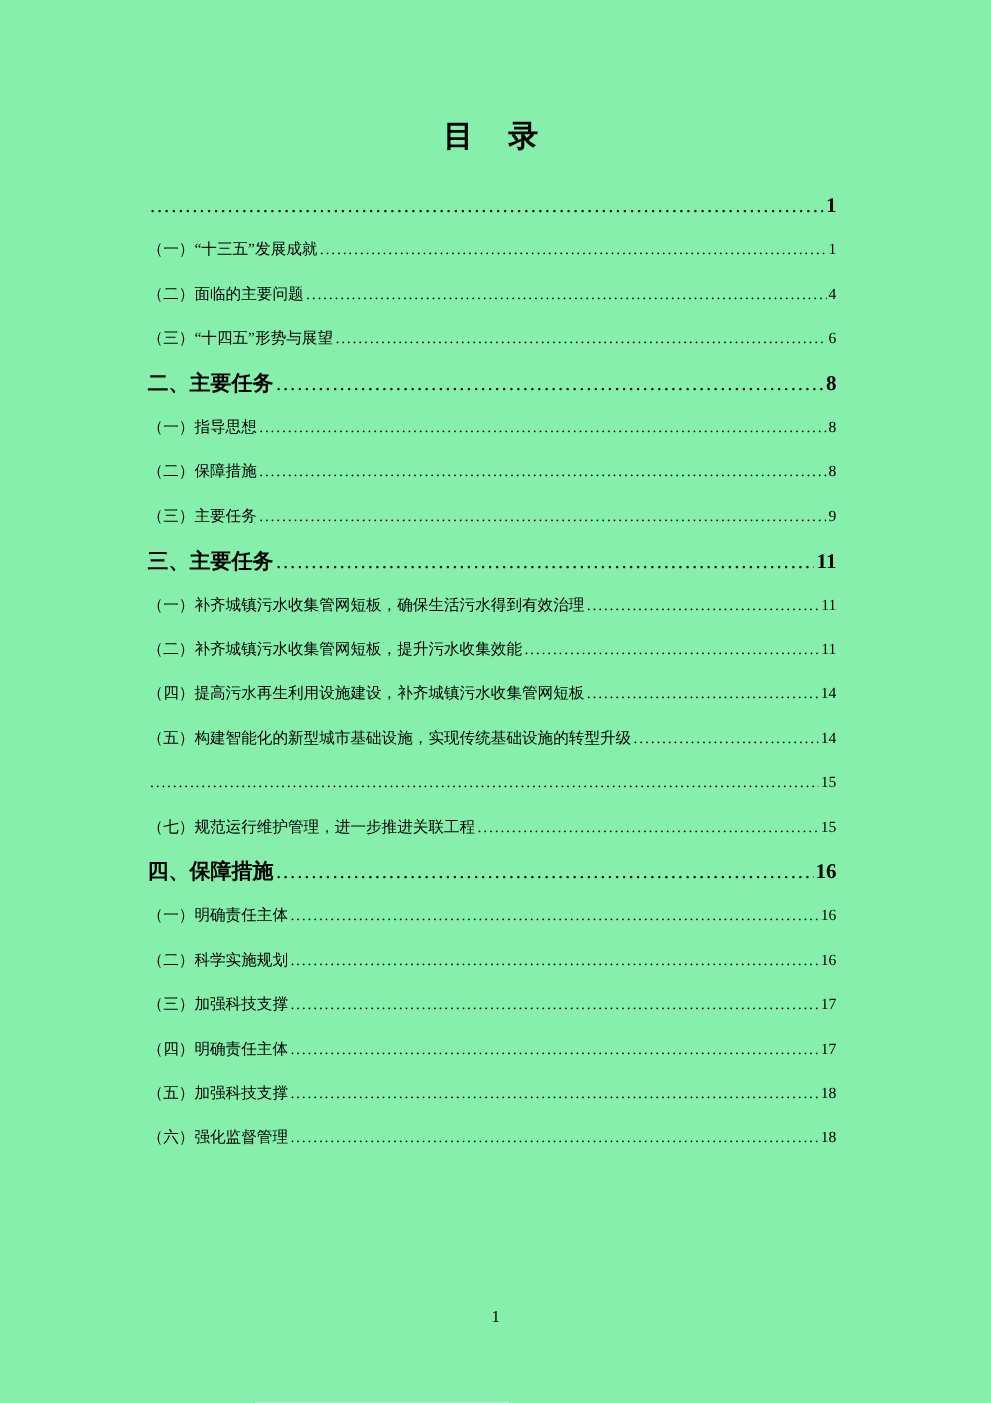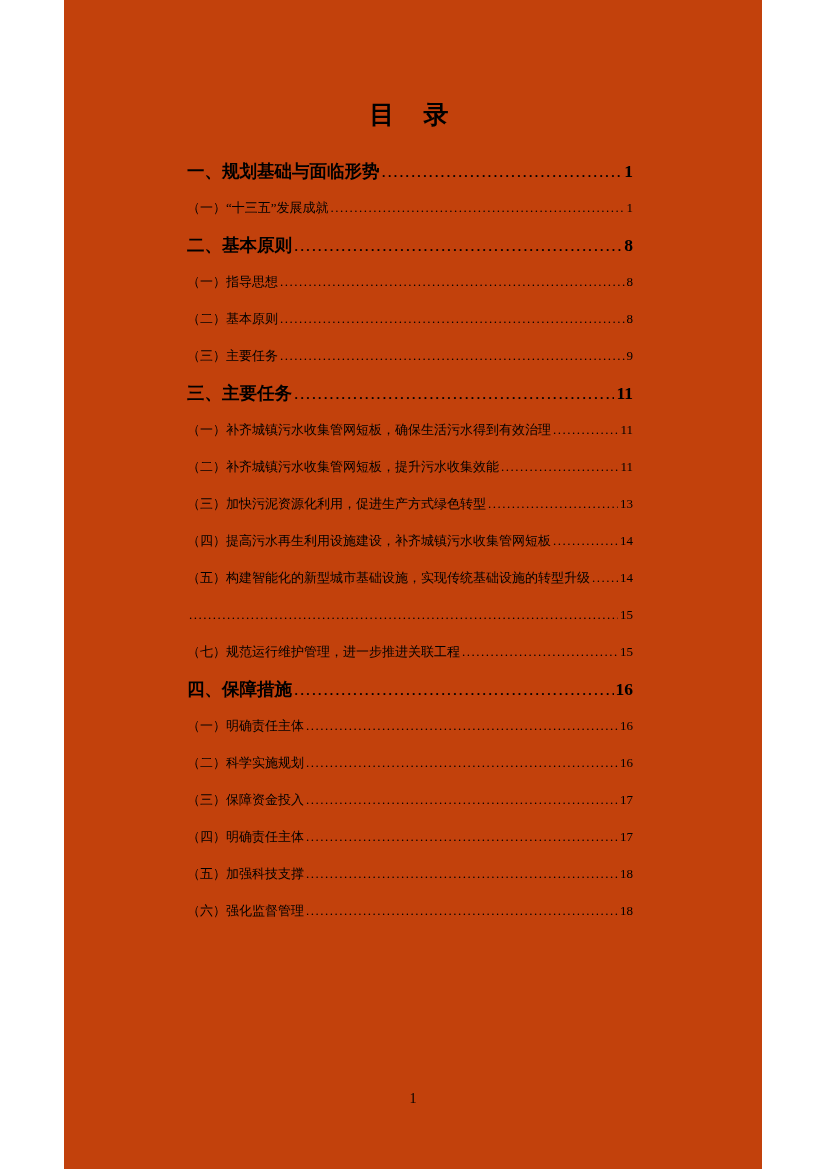--- a/index.html
+++ b/index.html
@@ -2,24 +2,24 @@
 <html><head>
 <meta charset="utf-8">
 <style>
   html, body {
     margin: 0;
     padding: 0;
     background: #ffffff;
   }
   .page {
     position: relative;
-    width: 698px;
+    width: 826px;
     height: 1169px;
     margin: 0 auto;
-    background: #c2410c;
+    background: #86efac;
     box-sizing: border-box;
     padding: 100px 129px 0 123px;
     font-family: "Liberation Serif", "DejaVu Serif", serif;
     color: #000000;
     overflow: hidden;
   }
   .doc-title {
     margin: 0 0 30px 0;
     text-align: center;
     font-size: 25px;
@@ -70,47 +70,56 @@
     font-size: 14px;
   }
 </style>
 </head>
 <body>
 
 <div class="page">
   <h1 class="doc-title">目　录</h1>
   <div class="toc" id="toc-list">
   <div class="toc-row level-1">
-    <span class="toc-label">一、规划基础与面临形势</span>
     <span class="toc-leader"></span>
     <span class="toc-page">1</span>
   </div>
 
   <div class="toc-row level-2">
     <span class="toc-label">（一）“十三五”发展成就</span>
     <span class="toc-leader"></span>
     <span class="toc-page">1</span>
   </div>
 
-
-
-  <div class="toc-row level-1">
-    <span class="toc-label">二、基本原则</span>
+  <div class="toc-row level-2">
+    <span class="toc-label">（二）面临的主要问题</span>
+    <span class="toc-leader"></span>
+    <span class="toc-page">4</span>
+  </div>
+
+  <div class="toc-row level-2">
+    <span class="toc-label">（三）“十四五”形势与展望</span>
+    <span class="toc-leader"></span>
+    <span class="toc-page">6</span>
+  </div>
+
+  <div class="toc-row level-1">
+    <span class="toc-label">二、主要任务</span>
     <span class="toc-leader"></span>
     <span class="toc-page">8</span>
   </div>
 
   <div class="toc-row level-2">
     <span class="toc-label">（一）指导思想</span>
     <span class="toc-leader"></span>
     <span class="toc-page">8</span>
   </div>
 
   <div class="toc-row level-2">
-    <span class="toc-label">（二）基本原则</span>
+    <span class="toc-label">（二）保障措施</span>
     <span class="toc-leader"></span>
     <span class="toc-page">8</span>
   </div>
 
   <div class="toc-row level-2">
     <span class="toc-label">（三）主要任务</span>
     <span class="toc-leader"></span>
     <span class="toc-page">9</span>
   </div>
 
@@ -125,25 +134,20 @@
     <span class="toc-leader"></span>
     <span class="toc-page">11</span>
   </div>
 
   <div class="toc-row level-2">
     <span class="toc-label">（二）补齐城镇污水收集管网短板，提升污水收集效能</span>
     <span class="toc-leader"></span>
     <span class="toc-page">11</span>
   </div>
 
-  <div class="toc-row level-2">
-    <span class="toc-label">（三）加快污泥资源化利用，促进生产方式绿色转型</span>
-    <span class="toc-leader"></span>
-    <span class="toc-page">13</span>
-  </div>
 
   <div class="toc-row level-2">
     <span class="toc-label">（四）提高污水再生利用设施建设，补齐城镇污水收集管网短板</span>
     <span class="toc-leader"></span>
     <span class="toc-page">14</span>
   </div>
 
   <div class="toc-row level-2">
     <span class="toc-label">（五）构建智能化的新型城市基础设施，实现传统基础设施的转型升级</span>
     <span class="toc-leader"></span>
@@ -173,21 +177,21 @@
     <span class="toc-page">16</span>
   </div>
 
   <div class="toc-row level-2">
     <span class="toc-label">（二）科学实施规划</span>
     <span class="toc-leader"></span>
     <span class="toc-page">16</span>
   </div>
 
   <div class="toc-row level-2">
-    <span class="toc-label">（三）保障资金投入</span>
+    <span class="toc-label">（三）加强科技支撑</span>
     <span class="toc-leader"></span>
     <span class="toc-page">17</span>
   </div>
 
   <div class="toc-row level-2">
     <span class="toc-label">（四）明确责任主体</span>
     <span class="toc-leader"></span>
     <span class="toc-page">17</span>
   </div>
 

